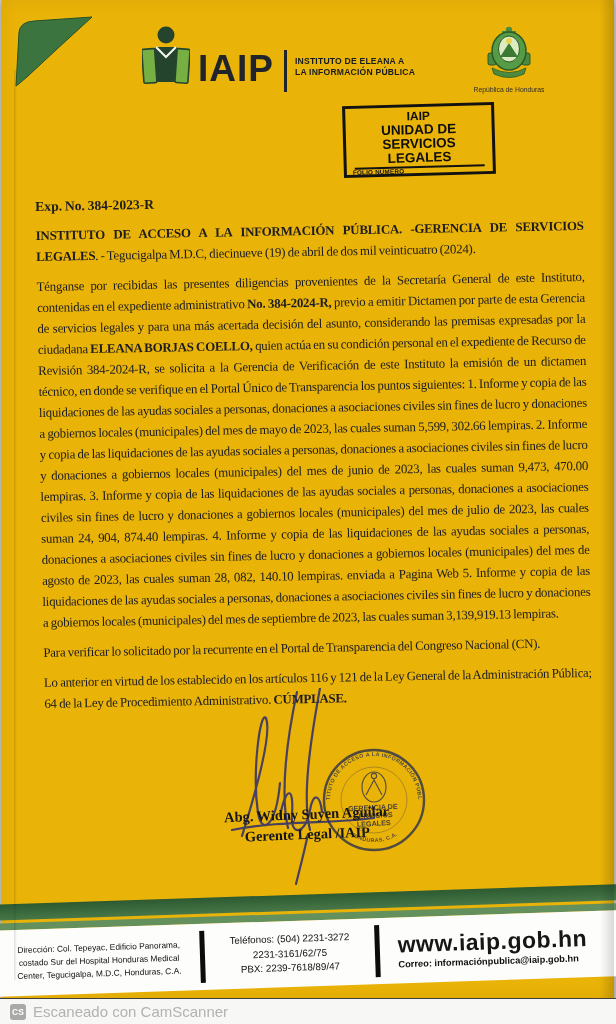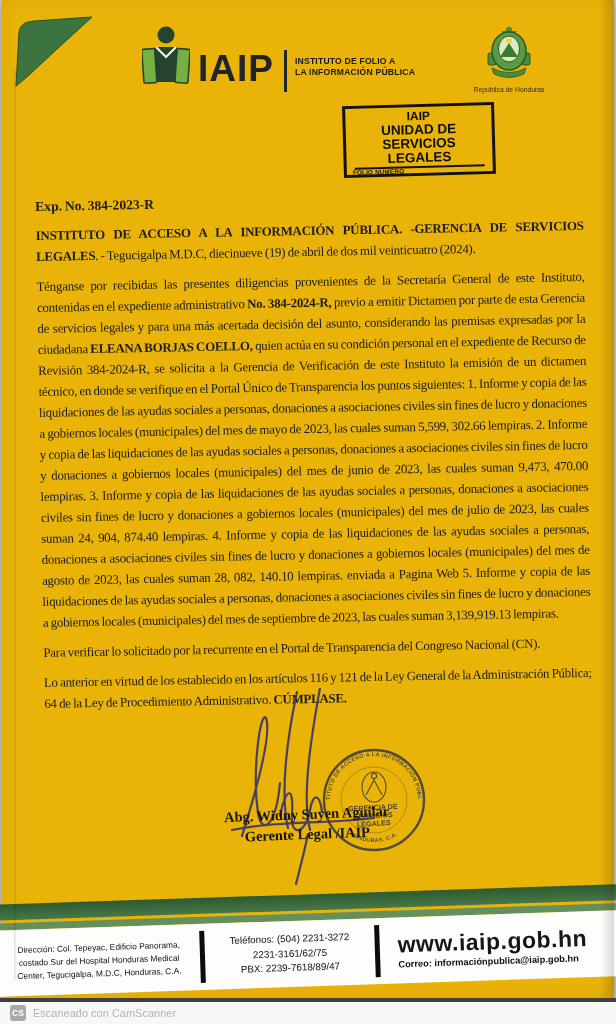--- a/index.html
+++ b/index.html
@@ -84,29 +84,29 @@
   .f-address { width:182px; font-size:8.4px; line-height:13px; text-align:center; }
   .f-bar { width:5px; height:52px; background:#0c0c0c; margin:0 10px; flex:none; }
   .f-phones { width:150px; font-size:9.8px; line-height:14.5px; text-align:center; }
   .f-web { flex:1; padding-left:8px; }
   .f-www { font-size:23px; font-weight:600; letter-spacing:.5px; color:#161616; }
   .f-mail { font-size:9.3px; font-weight:bold; margin-top:1px; }
 
   
   .scan-bar {
     position:absolute; left:0; bottom:0; width:616px; height:26px;
-    background:#f7f7f5; border-top:4px solid #404040;
+    background:#f7f7f5; border-top:1px solid #404040;
     display:flex; align-items:center; padding-left:10px;
     font-family:"Liberation Sans", sans-serif;
   }
   .cs-badge {
     width:16px; height:16px; border-radius:3px; background:#a9a9a7;
     color:#fff; font-size:8.5px; font-weight:bold; display:flex; align-items:center; justify-content:center;
   }
-  .cs-label { color:#b2b2b0; font-size:11px; margin-left:7px; }
+  .cs-label { color:#b2b2b0; font-size:15px; margin-left:7px; }
 
   .seal-ring-text { font-family:"Liberation Sans", sans-serif; font-weight:bold; font-size:5.4px; letter-spacing:.4px; fill:#3d3d46; }
   .seal-center-text { font-family:"Liberation Sans", sans-serif; font-weight:bold; font-size:7.2px; fill:#33333c; }
 </style>
 </head>
 <body>
 
 <div class="paper">
 
   <svg class="corner-fold" width="100" height="86">
@@ -117,21 +117,21 @@
     <svg width="48" height="62" viewBox="0 0 48 62">
       <circle cx="24" cy="9" r="8.5" fill="#25442d"></circle>
       <path d="M13,21 L35,21 L39,56 L9,56 Z" fill="#25442d"></path>
       <path d="M14,21 L24,31 L34,21" fill="none" stroke="#f4f7ef" stroke-width="2"></path>
       <rect x="0.8" y="23" width="13" height="34" rx="1.5" fill="#76b043" stroke="#25442d" stroke-width="1.6" transform="rotate(-4 7 40)"></rect>
       <rect x="34" y="23" width="13" height="34" rx="1.5" fill="#76b043" stroke="#25442d" stroke-width="1.6" transform="rotate(4 41 40)"></rect>
     </svg>
     <div class="logo-wordmark">IAIP</div>
     <div class="logo-divider"></div>
     <div class="org-name">
-      <div>INSTITUTO DE FOLIO A</div>
+      <div>INSTITUTO DE ELEANA A</div>
       <div>LA INFORMACIÓN PÚBLICA</div>
     </div>
   </div>
 
   <div class="coat">
     <svg width="64" height="54" viewBox="0 0 64 54">
       <path d="M25,5 h14 v4 h-14 z" fill="#4c8b3f"></path>
       <circle cx="32" cy="4" r="3.2" fill="#4c8b3f"></circle>
       <rect x="11" y="27" width="8" height="12" rx="2" fill="#4c8b3f" stroke="#2c5a26" stroke-width="1"></rect>
       <rect x="45" y="27" width="8" height="12" rx="2" fill="#4c8b3f" stroke="#2c5a26" stroke-width="1"></rect>

